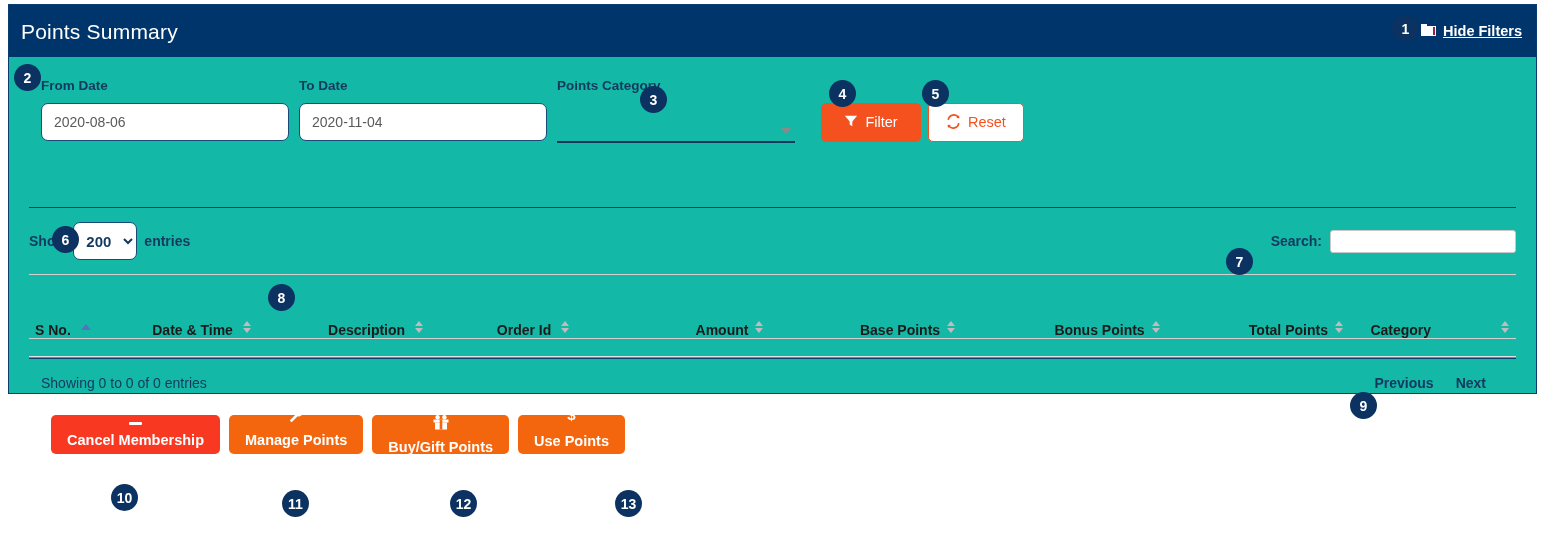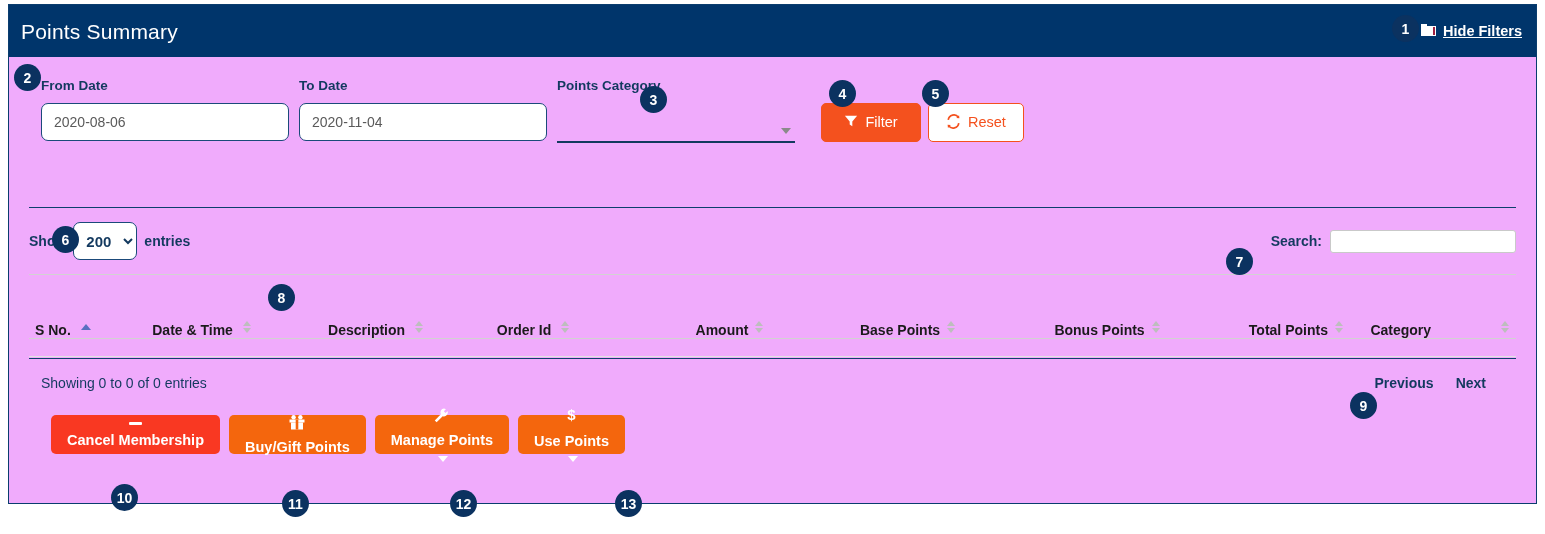--- a/index.html
+++ b/index.html
@@ -11,23 +11,23 @@
     font-family: "Liberation Sans", sans-serif;
     overflow: hidden;
     position: relative;
   }
 
   .card {
     position: absolute;
     left: 8px;
     top: 4px;
     width: 1529px;
-    height: 500px;
+    height: 390px;
     border: 1px solid #0a3d6e;
-    background: #f0abfc;
+    background: #14b8a6;
   }
 
   
   .card-header {
     position: relative;
     height: 52px;
     background: #00356b;
     display: flex;
     align-items: center;
     justify-content: space-between;
@@ -546,40 +546,40 @@
       </div>
     </div>
 
     <div class="action-bar">
       <button class="abtn danger">
         <span class="minus-ico"></span>
         <span>Cancel Membership</span>
       </button>
 
       <button class="abtn orange">
+        <span class="wrench-ico">
+          <svg width="15" height="15" viewBox="0 0 16 16">
+            <path d="M10.6 0.6a4.2 4.2 0 0 0-3.3 6.1L0.8 13.2l2 2 6.5-6.5a4.2 4.2 0 0 0 5.2-5.6l-2.2 2.2-1.8-1.8 2.2-2.2a4.2 4.2 0 0 0-2.1-0.7z" fill="#ffffff"></path>
+          </svg>
+        </span>
+        <span>Manage Points</span>
+        <span class="caret-dn"></span>
+      </button>
+
+      <button class="abtn orange">
         <span class="gift-ico">
           <svg width="16" height="15" viewBox="0 0 16 15">
             <rect x="0.5" y="4.5" width="15" height="3" fill="#ffffff"></rect>
             <rect x="2" y="7.5" width="12" height="7" fill="#ffffff"></rect>
             <rect x="6.7" y="4.5" width="2.6" height="10" fill="#f4660d"></rect>
             <circle cx="4.6" cy="2.3" r="2.2" fill="#ffffff"></circle>
             <circle cx="11.4" cy="2.3" r="2.2" fill="#ffffff"></circle>
           </svg>
         </span>
         <span>Buy/Gift Points</span>
-      </button>
-
-      <button class="abtn orange">
-        <span class="wrench-ico">
-          <svg width="15" height="15" viewBox="0 0 16 16">
-            <path d="M10.6 0.6a4.2 4.2 0 0 0-3.3 6.1L0.8 13.2l2 2 6.5-6.5a4.2 4.2 0 0 0 5.2-5.6l-2.2 2.2-1.8-1.8 2.2-2.2a4.2 4.2 0 0 0-2.1-0.7z" fill="#ffffff"></path>
-          </svg>
-        </span>
-        <span>Manage Points</span>
-        <span class="caret-dn"></span>
       </button>
 
       <button class="abtn orange">
         <span class="dollar-ico">
           <svg width="11" height="16" viewBox="0 0 11 16">
             <text x="5.5" y="13" font-family="Liberation Sans, sans-serif" font-size="15" font-weight="700" fill="#ffffff" text-anchor="middle">$</text>
           </svg>
         </span>
         <span>Use Points</span>
         <span class="caret-dn"></span>

